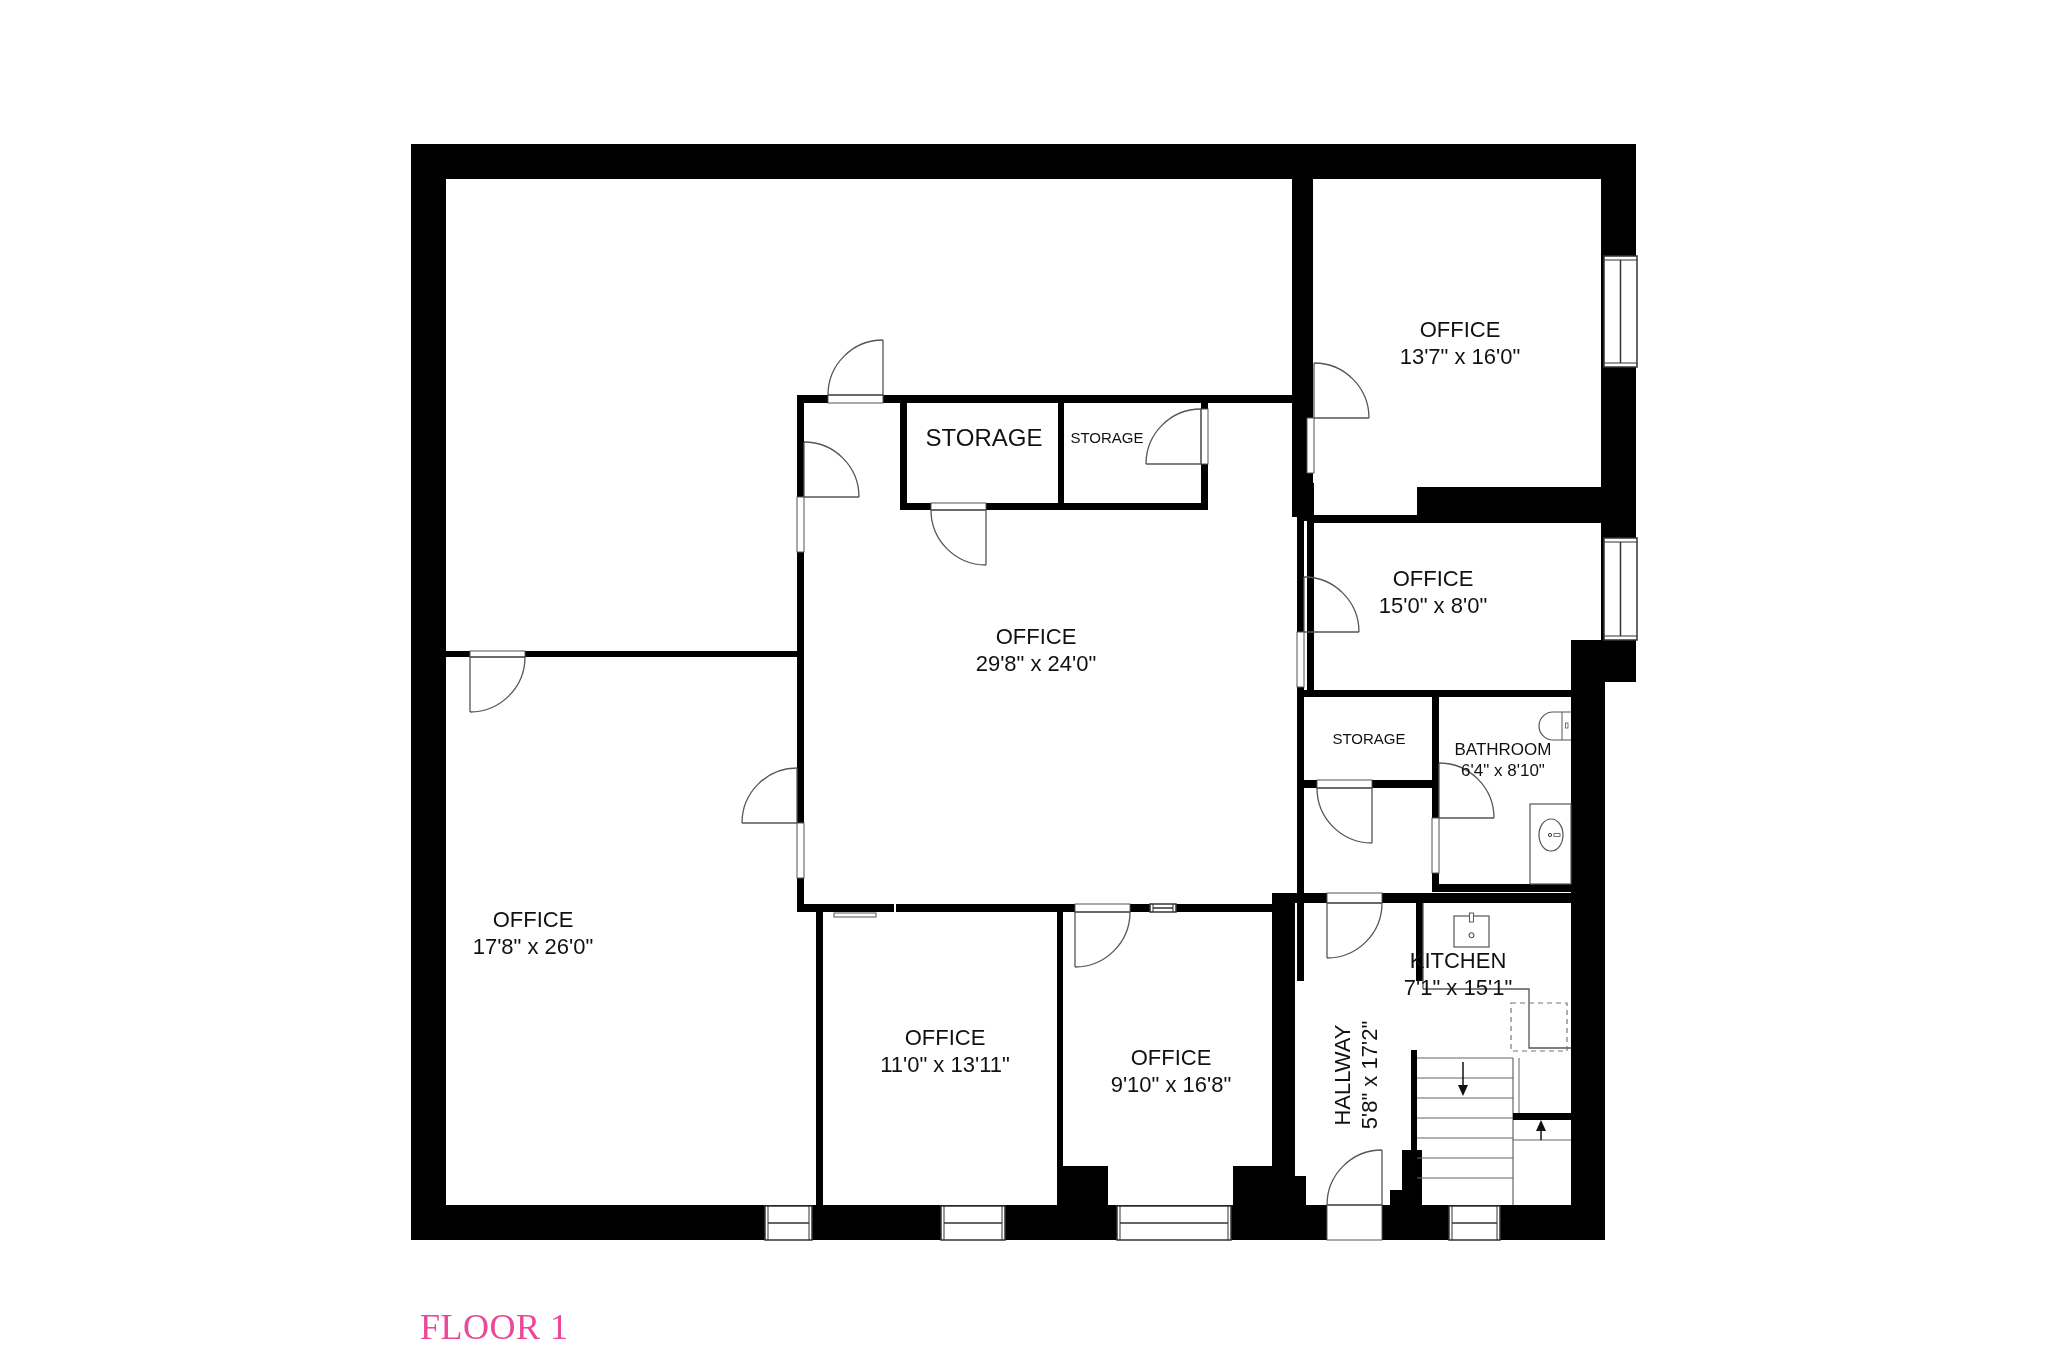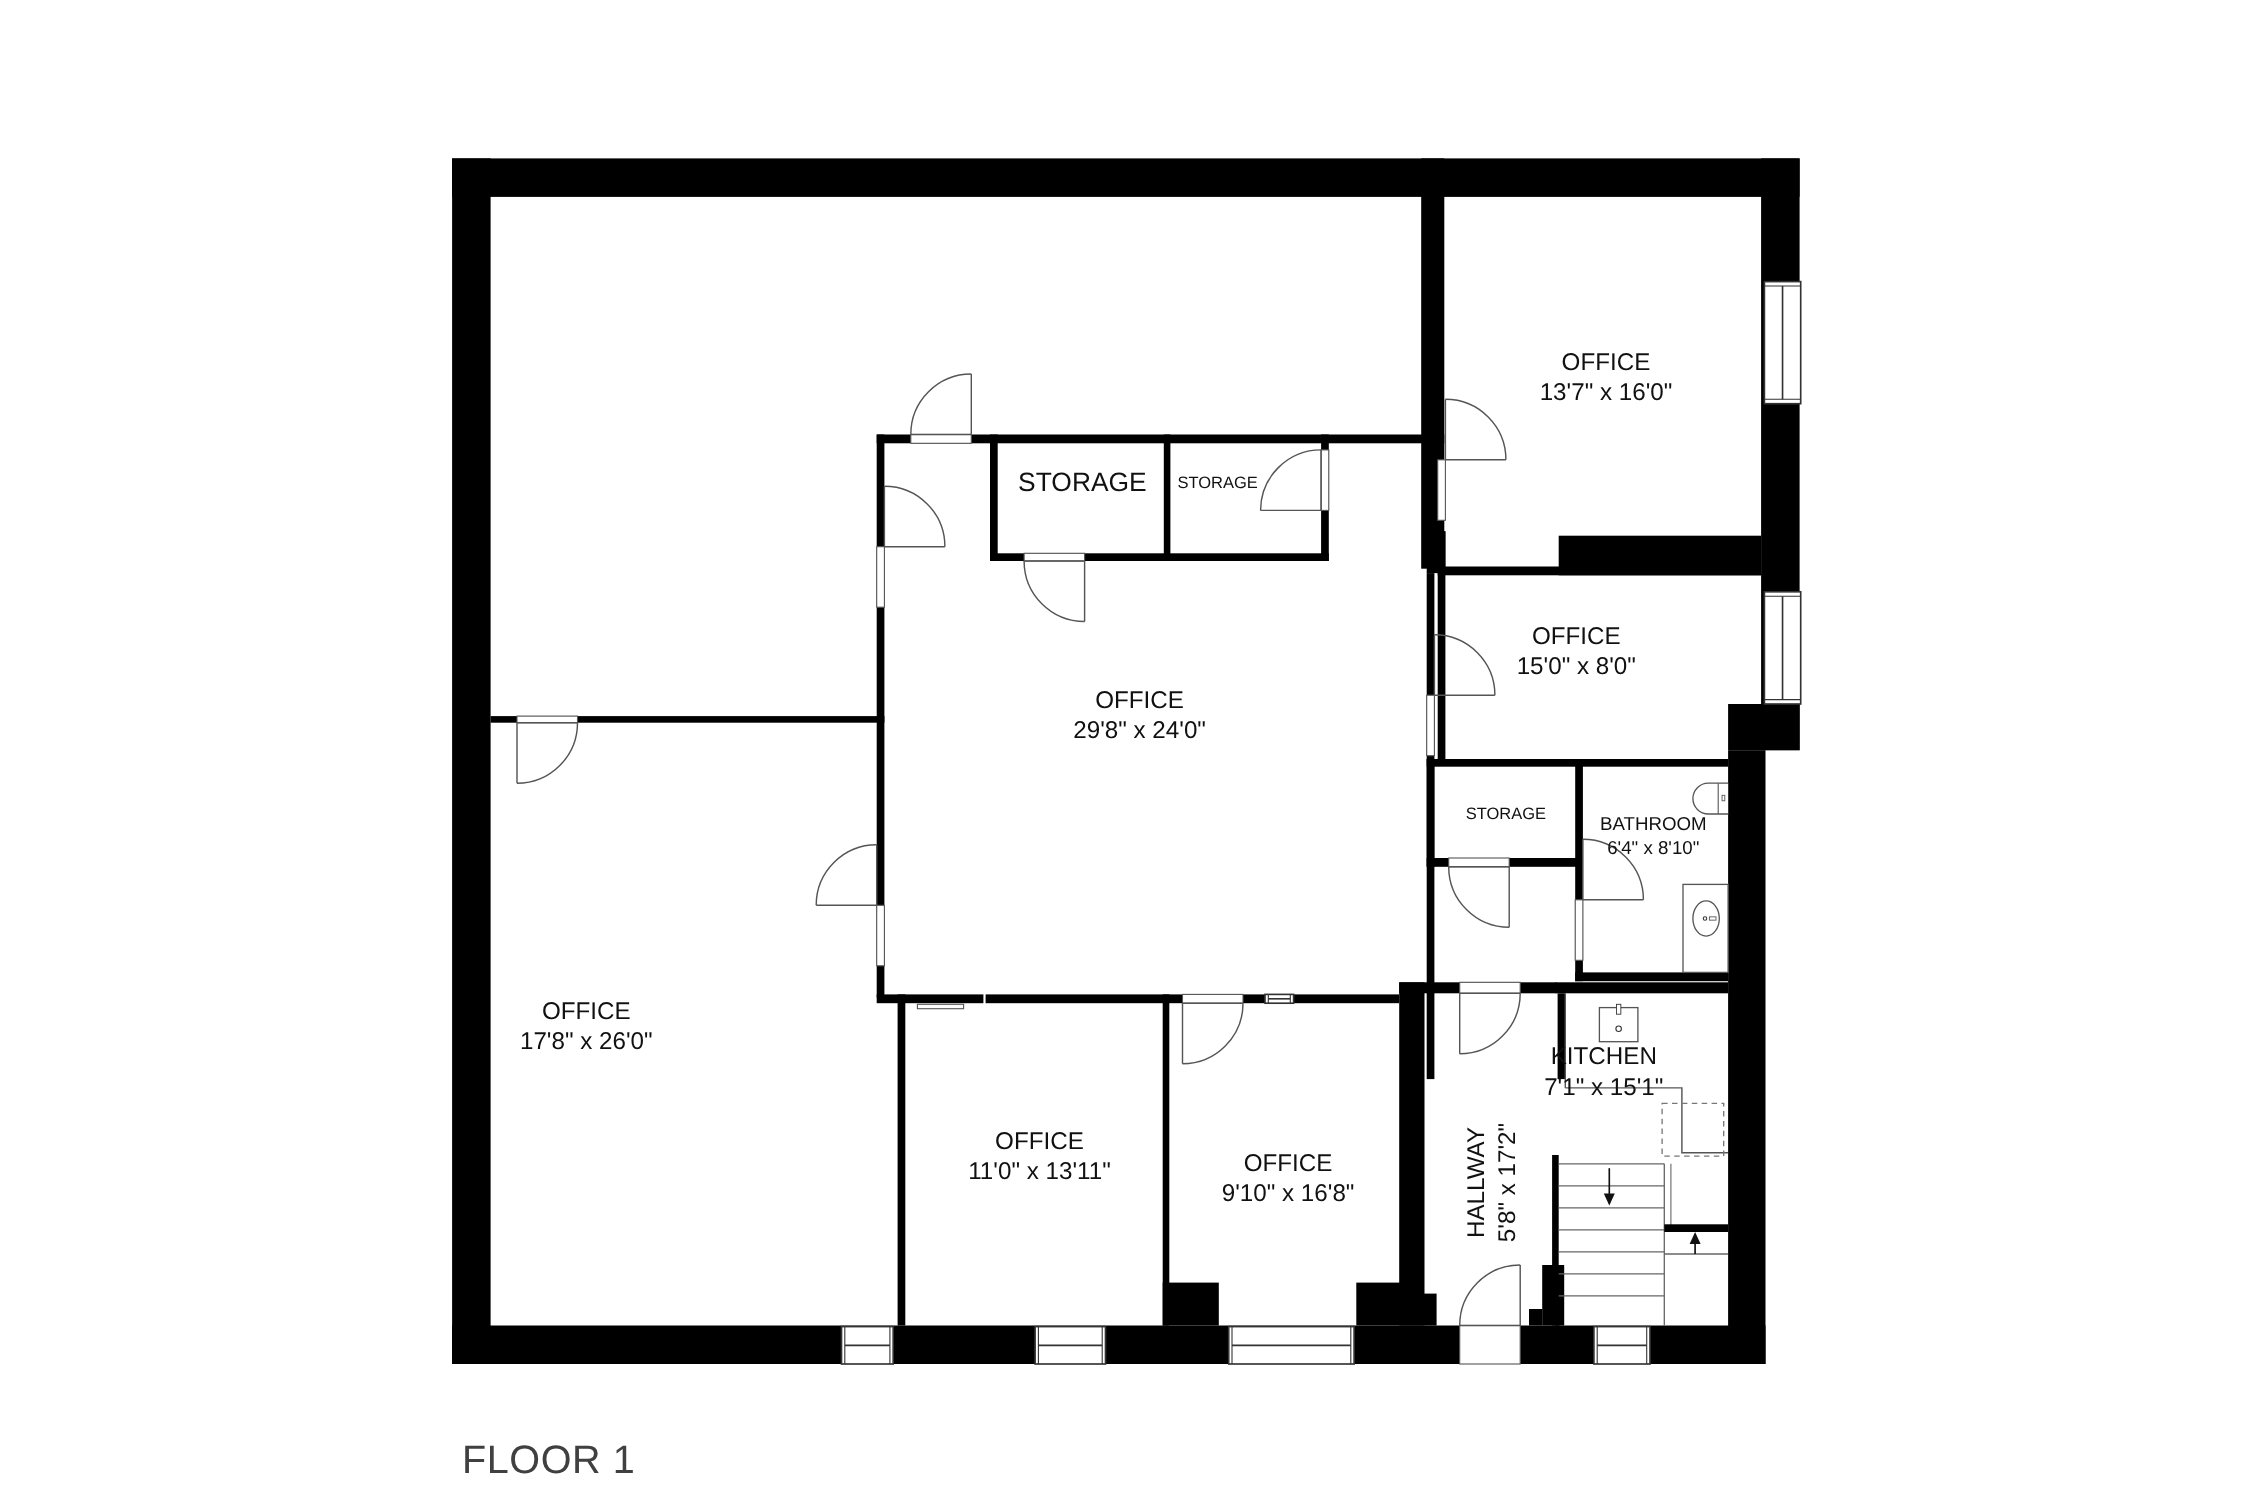--- a/index.html
+++ b/index.html
@@ -1,22 +1,22 @@
 <!DOCTYPE html>
 <html><head>
 <meta charset="utf-8">
 <style>
   html, body { margin: 0; padding: 0; background: #ffffff; }
   body { width: 2048px; height: 1362px; position: relative; overflow: hidden; }
   #plan { position: absolute; left: 0; top: 0; width: 2048px; height: 1362px; }
   #plan text { font-family: "Liberation Sans", "DejaVu Sans", sans-serif; fill: #111111; }
   .floor-label {
     position: absolute; left: 420px; top: 1306px;
-    font-family: Liberation Sans, sans-serif;
-    font-size: 36px; color: #404040; letter-spacing: 0.5px;
+    font-family: Liberation Serif, serif;
+    font-size: 36px; color: #ec4899; letter-spacing: 0.5px;
   }
 </style>
 </head>
 <body>
 
 <svg id="plan" xmlns="http://www.w3.org/2000/svg" viewBox="0 0 2048 1362">
   <g id="walls">
       <rect x="411" y="144" width="1225" height="35" fill="#000000"></rect>
       <rect x="411" y="144" width="35" height="1096" fill="#000000"></rect>
       <rect x="411" y="1205" width="1194" height="35" fill="#000000"></rect>

